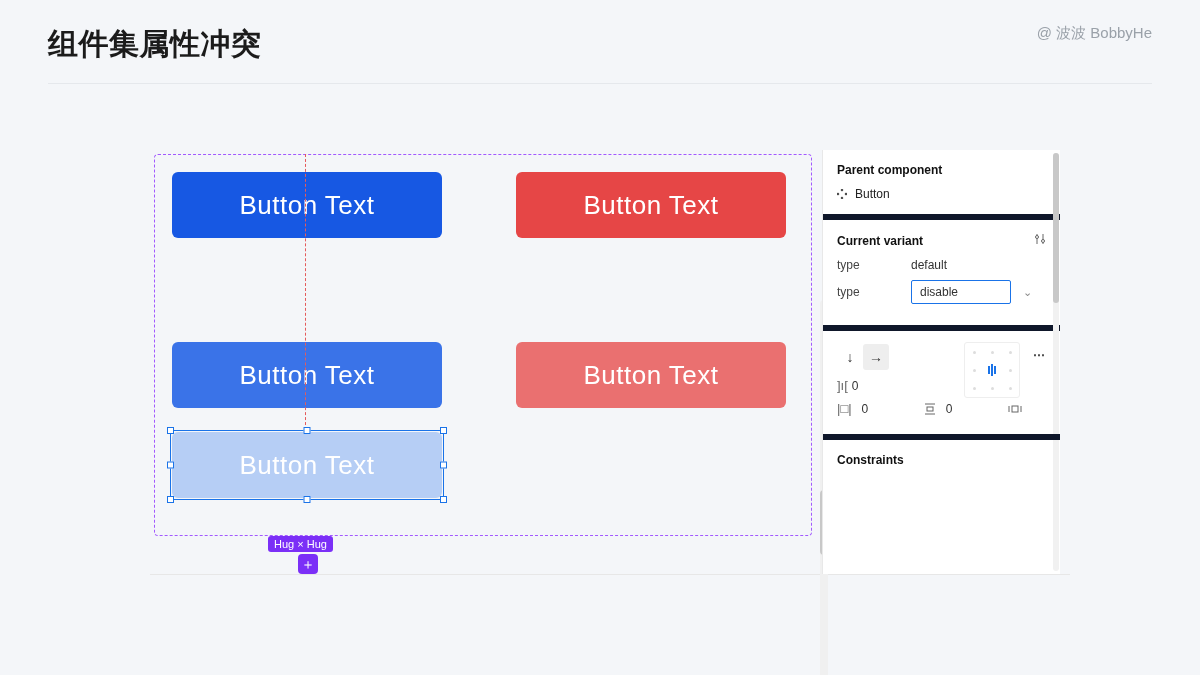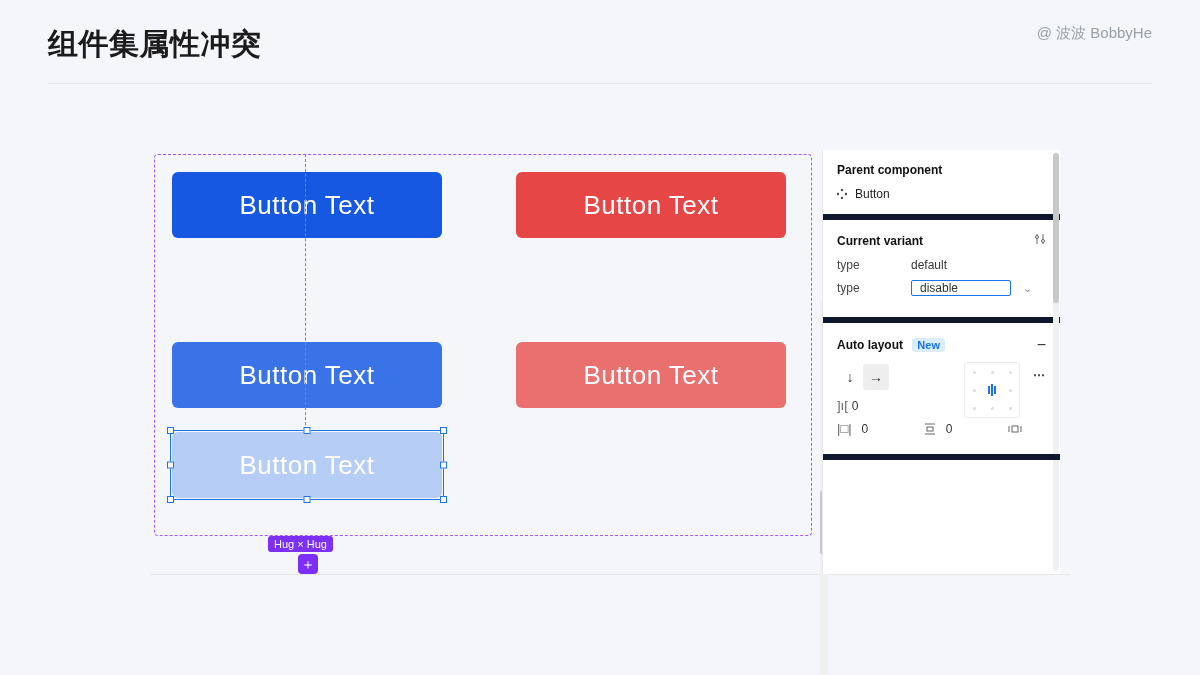--- a/index.html
+++ b/index.html
@@ -117,21 +117,21 @@
   .sec-title { font-size:12px; font-weight:700; margin-bottom:10px; display:flex; justify-content:space-between; align-items:center;}
   .component-row { display:flex; align-items:center; gap:8px; font-size:12px; color:#222; }
   .diamond {
     width:10px; height:10px; display:inline-block;
   }
   .diamond svg { display:block; }
   .kv { display:flex; align-items:center; margin-bottom:8px; }
   .kv-label { width:74px; color:#444; }
   .kv-value { color:#333; }
   .select-box {
-    width:100px; height:16px; border:1px solid #1a73e8;
+    width:100px; height:24px; border:1px solid #1a73e8;
     display:flex; align-items:center; padding:0 8px;
     font-size:12px; color:#333; border-radius:2px;
   }
   .chevron { margin-left:12px; color:#888; font-size:11px; }
   .sliders-icon { color:#666; }
   .badge-new {
     background:#dbeeff; color:#1a73e8;
     font-size:11px; font-weight:600;
     padding:1px 5px; border-radius:3px; margin-left:6px;
   }
@@ -243,27 +243,20 @@
       <div class="kv">
         <div class="kv-label">type</div>
         <div class="select-box">
           <span>disable</span>
         </div>
         <span class="chevron">⌄</span>
       </div>
     </div>
 
     <div class="section" style="position:relative; padding-bottom:18px;">
-      <div class="sec-title">
-        <span>
-          <span>Auto layout</span>
-          <span class="badge-new">New</span>
-        </span>
-        <span class="minus">−</span>
-      </div>
       <div class="al-row">
         <div class="dir-btn">↓</div>
         <div class="dir-btn active">→</div>
         <div class="align-grid">
           <div>
               <span class="dot"></span>
             </div>
             <div>
               <span class="dot"></span>
             </div>
@@ -317,14 +310,19 @@
         <span class="glyph">
           <svg width="14" height="12" viewBox="0 0 14 12" stroke="#666" fill="none">
               <rect x="4" y="3" width="6" height="6"></rect>
               <line x1="1" y1="3" x2="1" y2="9"></line>
               <line x1="13" y1="3" x2="13" y2="9"></line>
             </svg>
         </span>
       </div>
     </div>
 
+    <div class="section" style="border-bottom:none;">
+      <div class="sec-title" style="margin-bottom:4px;">
+        <span>Constraints</span>
+      </div>
+    </div>
   </div>
 </div>
 
 </body></html>

